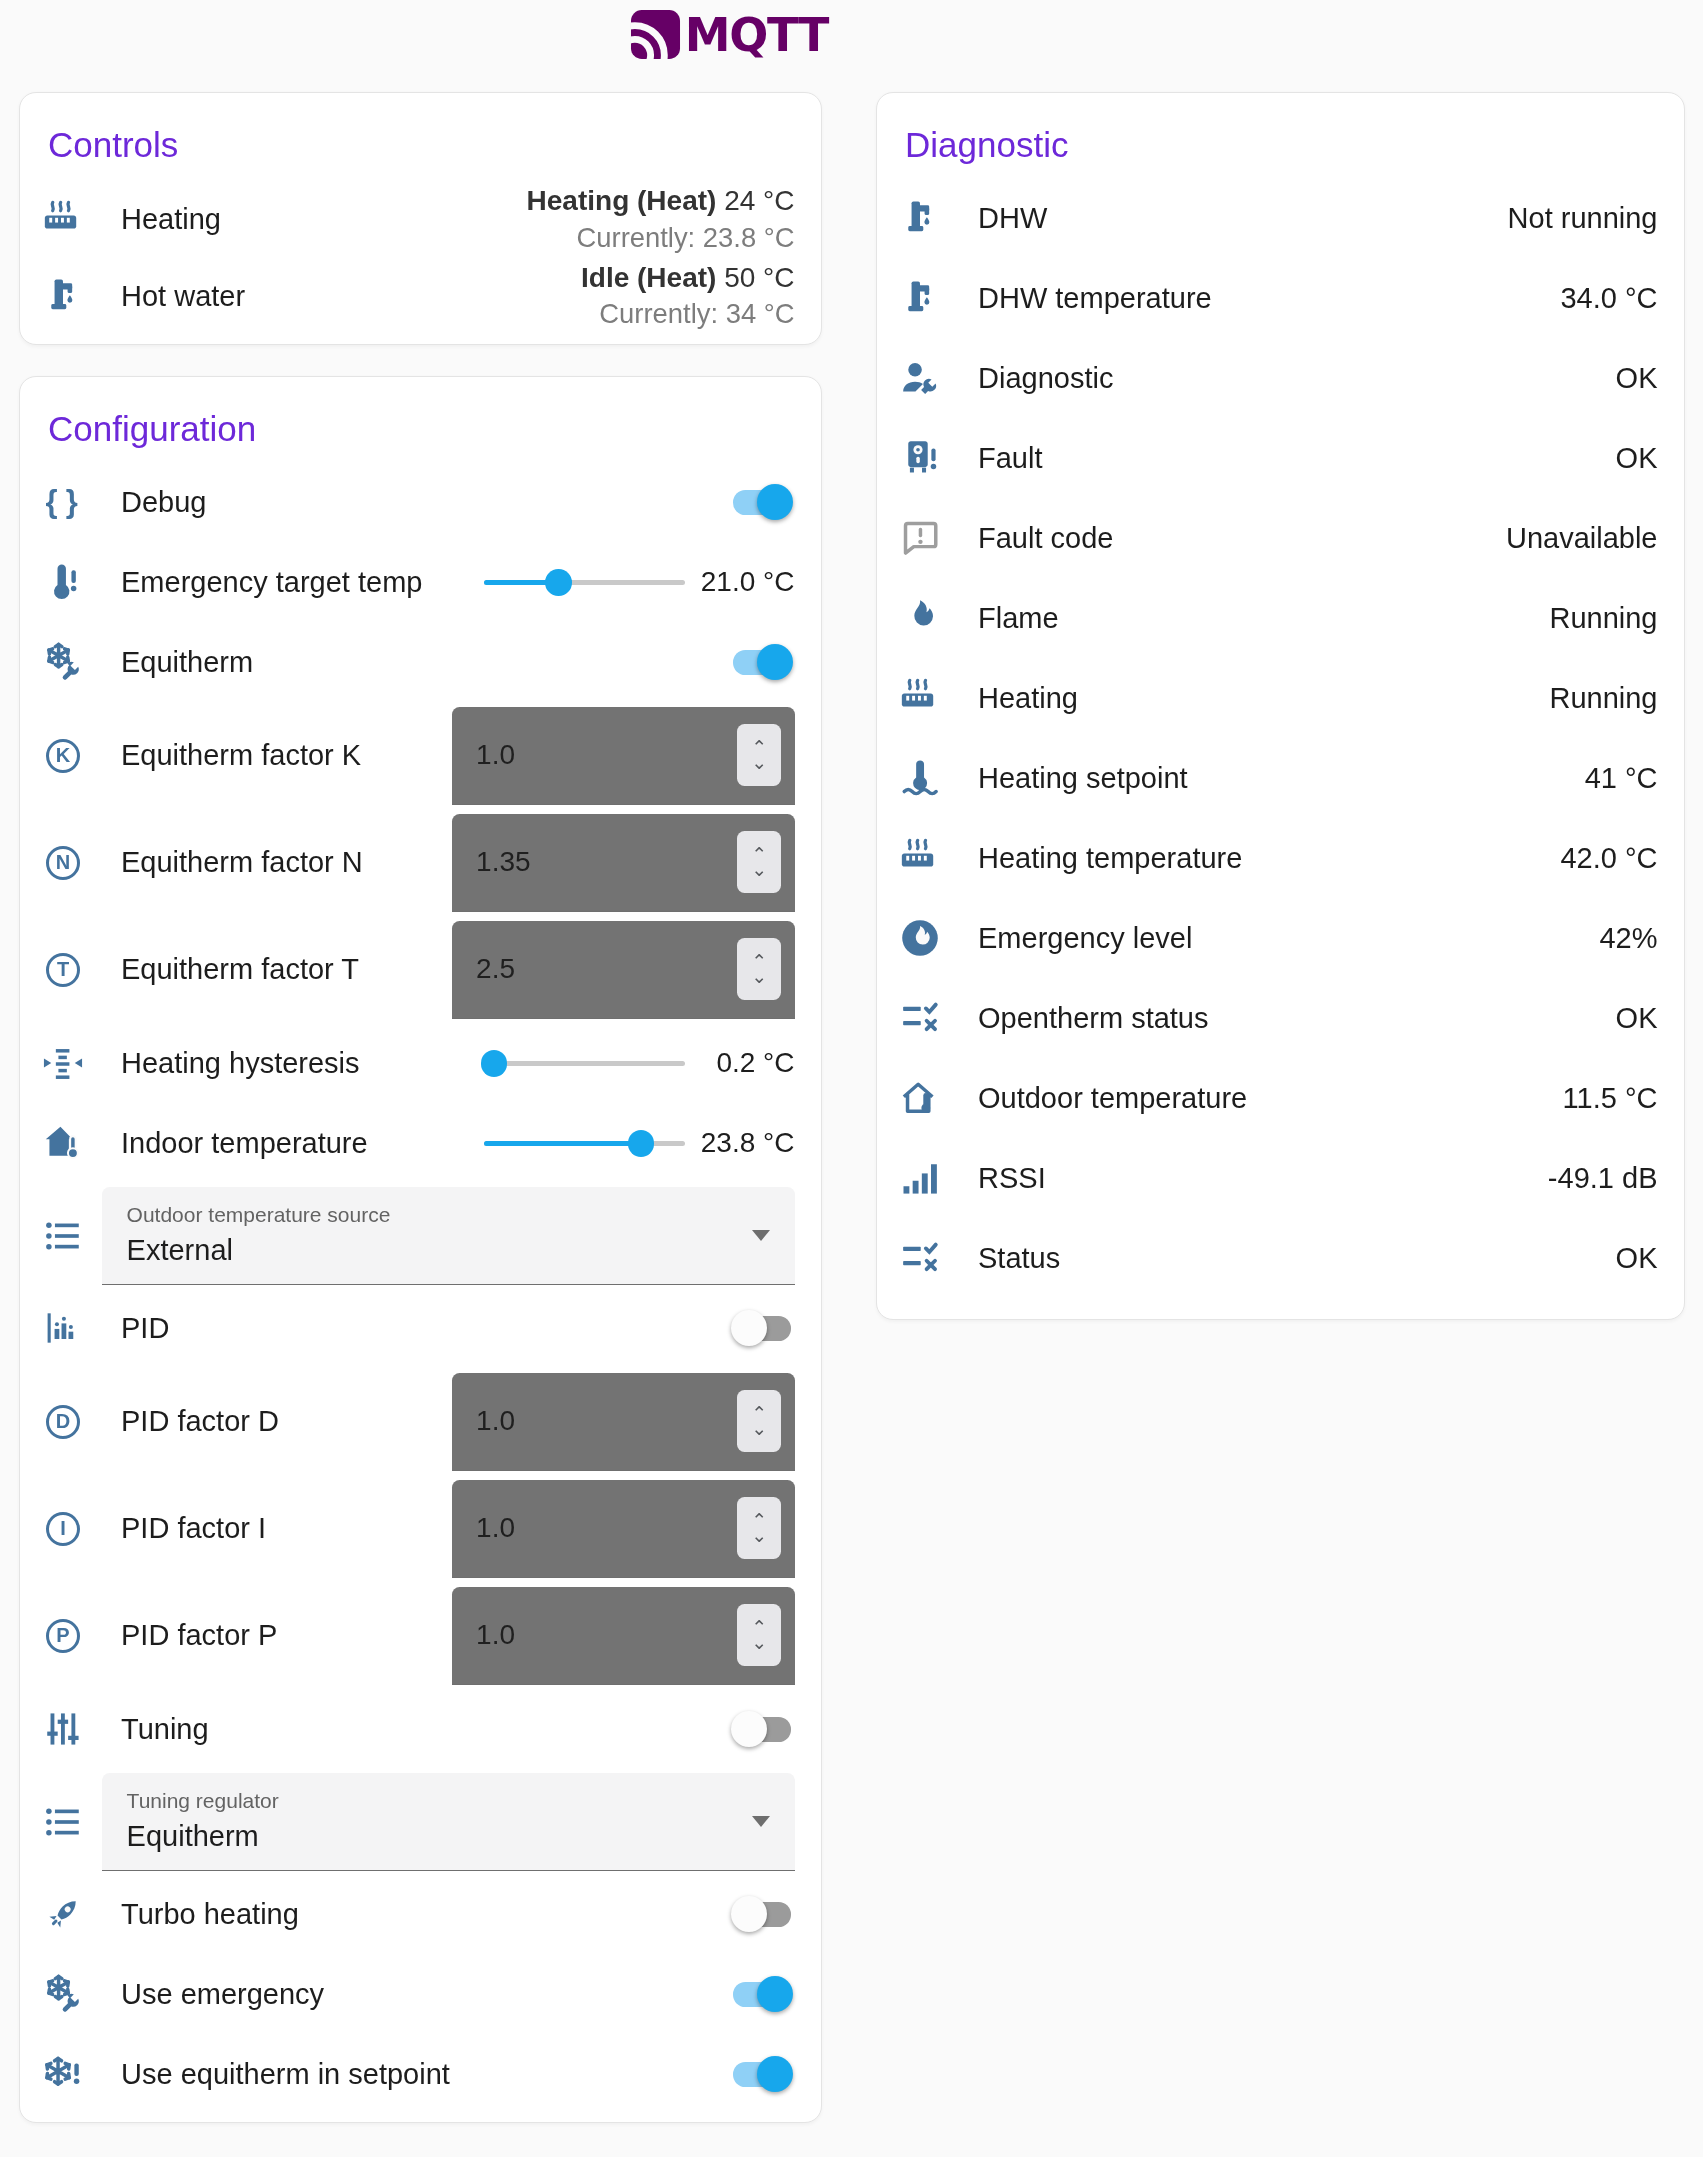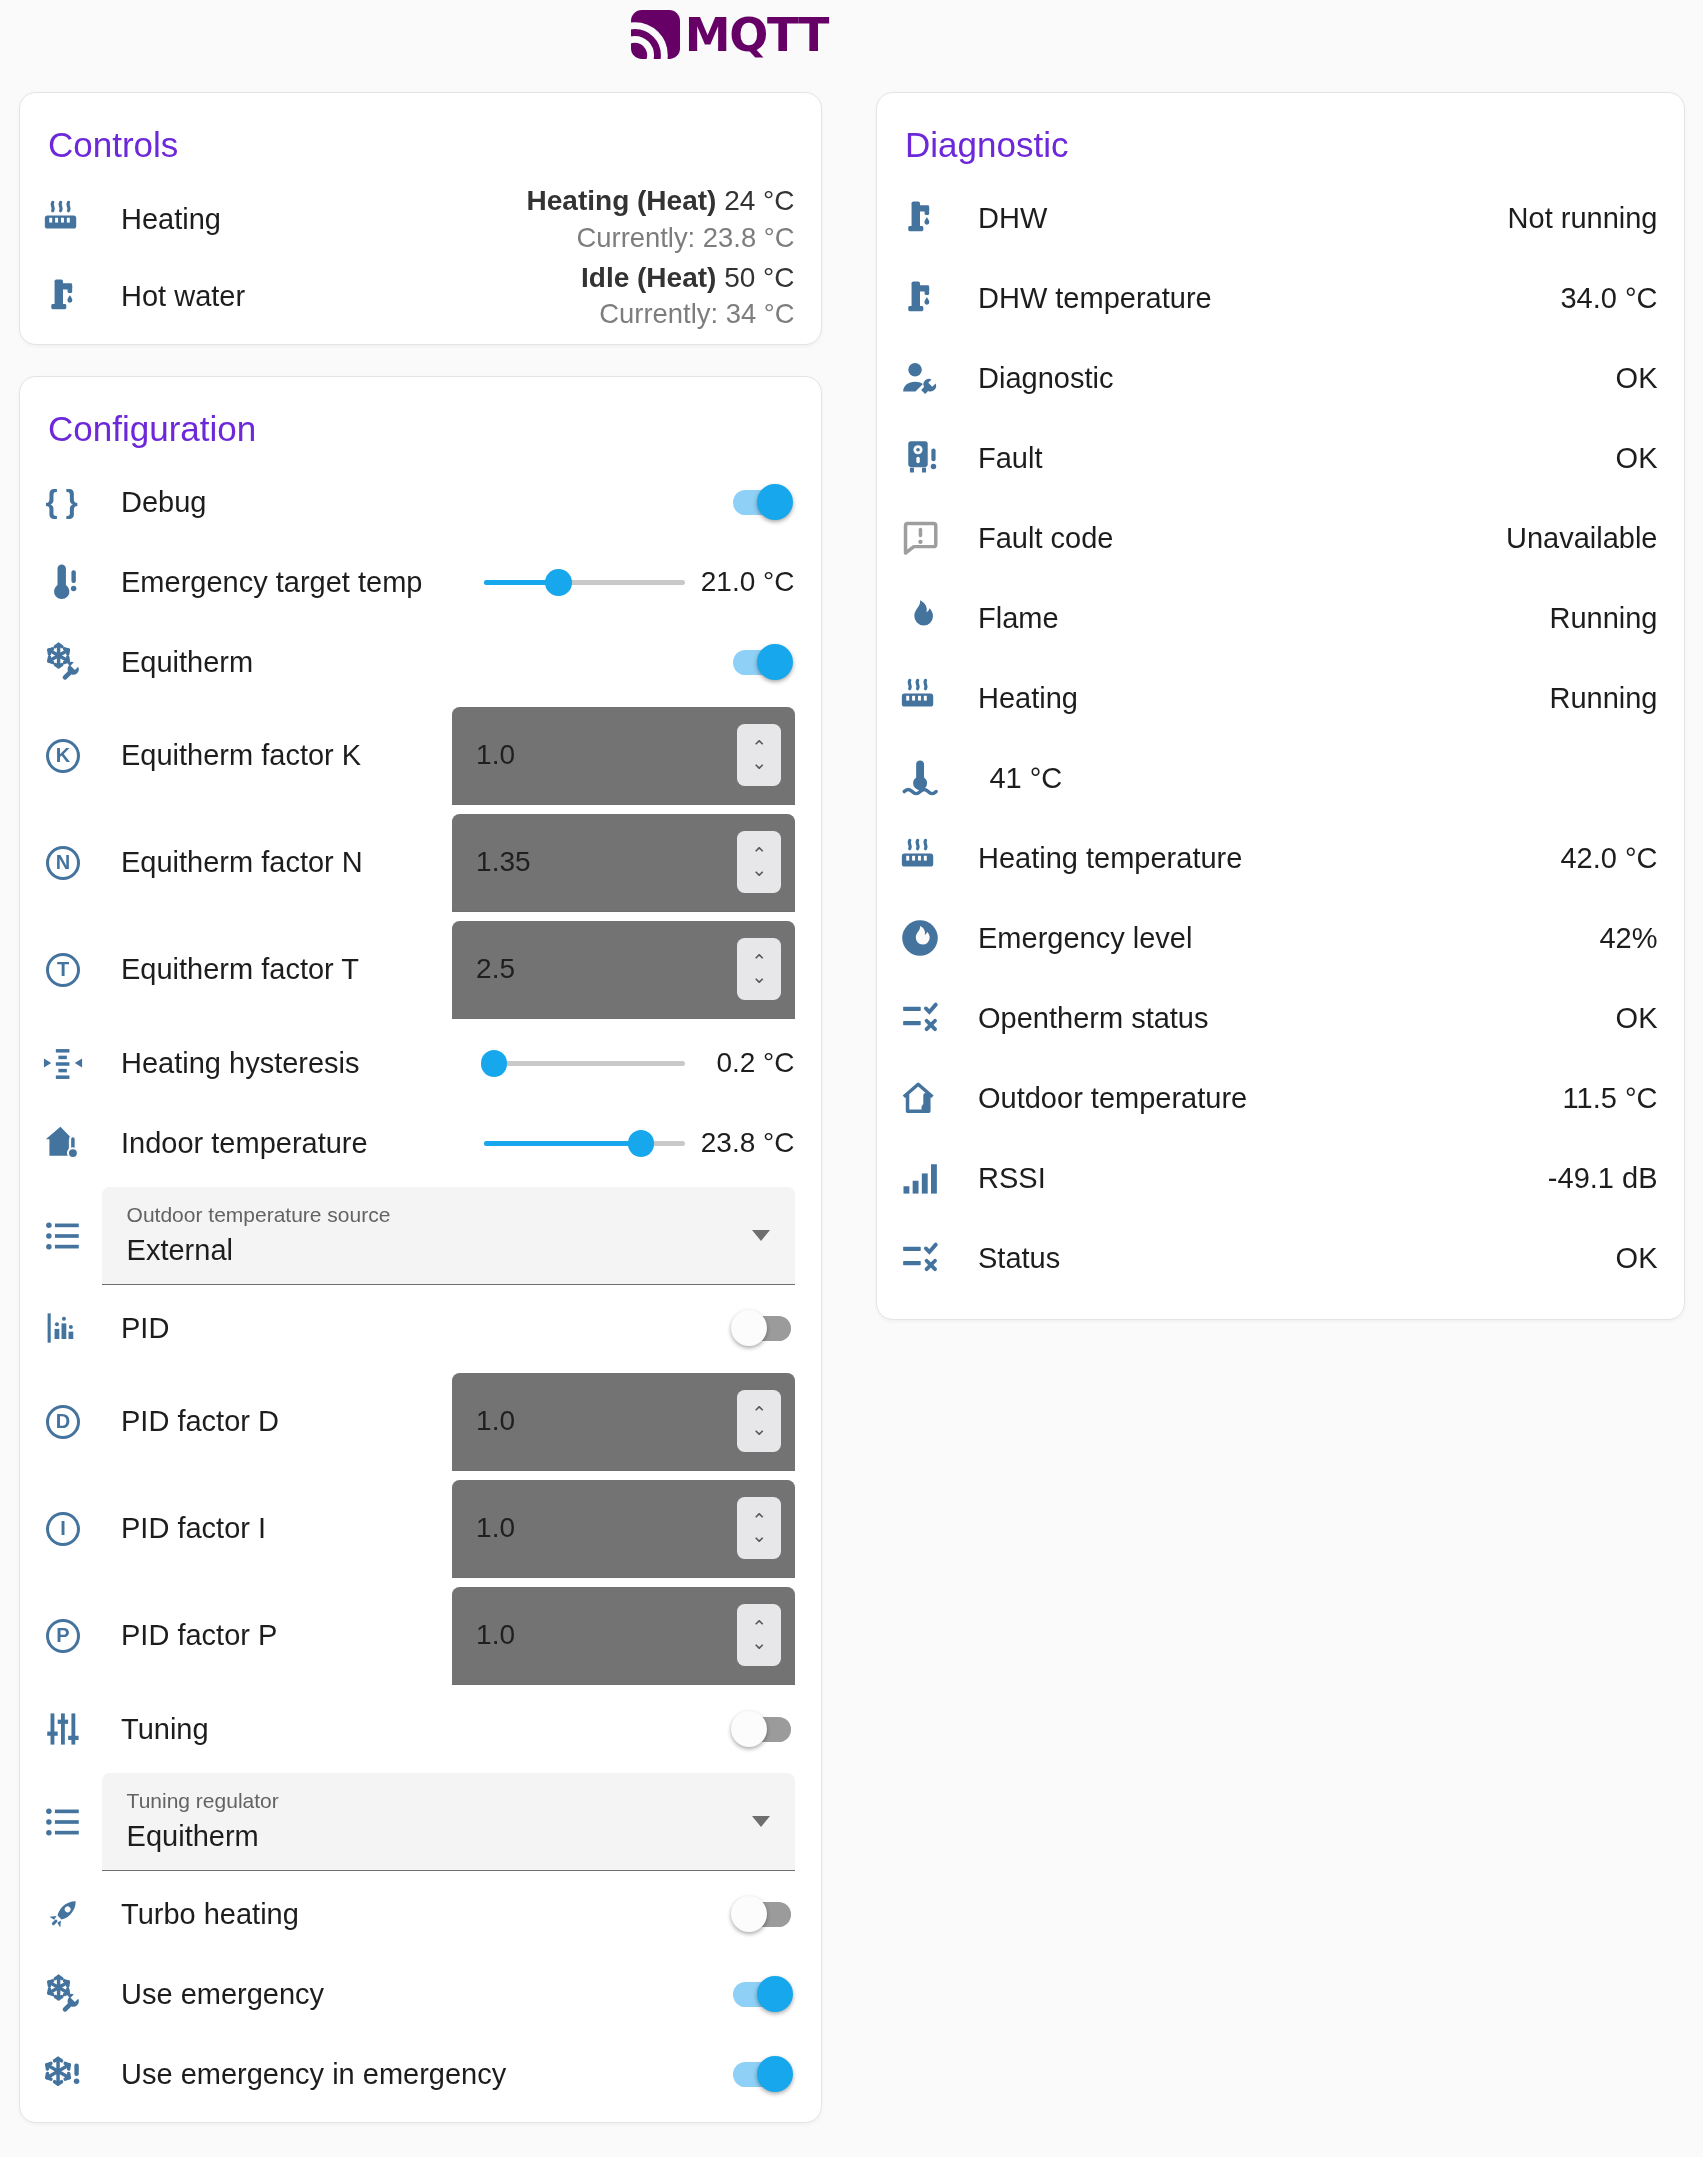--- a/index.html
+++ b/index.html
@@ -512,21 +512,21 @@
             <span class="thumb"></span>
           </span>
       </div>
 
       <div class="crow h85">
         <span class="icon">
             <svg viewBox="0 0 24 24">
               <use href="#i-snow-alert"></use>
             </svg>
           </span>
-        <span class="lbl">Use emergency in emergency</span>
+        <span class="lbl">Use equitherm in setpoint</span>
         <span class="switch on">
             <span class="track"></span>
             <span class="thumb"></span>
           </span>
       </div>
     </div>
   </div>
 
   <div>
     <div class="card" id="diagnostic-card">
@@ -594,20 +594,21 @@
           </span>
         <span class="lbl">Heating</span>
         <span class="dval">Running</span>
       </div>
       <div class="crow drow">
         <span class="icon">
             <svg viewBox="0 0 24 24">
               <use href="#i-thermo-water"></use>
             </svg>
           </span>
+        <span class="lbl">Heating setpoint</span>
         <span class="dval">41 °C</span>
       </div>
       <div class="crow drow">
         <span class="icon">
             <svg viewBox="0 0 24 24">
               <use href="#i-radiator"></use>
             </svg>
           </span>
         <span class="lbl">Heating temperature</span>
         <span class="dval">42.0 °C</span>

